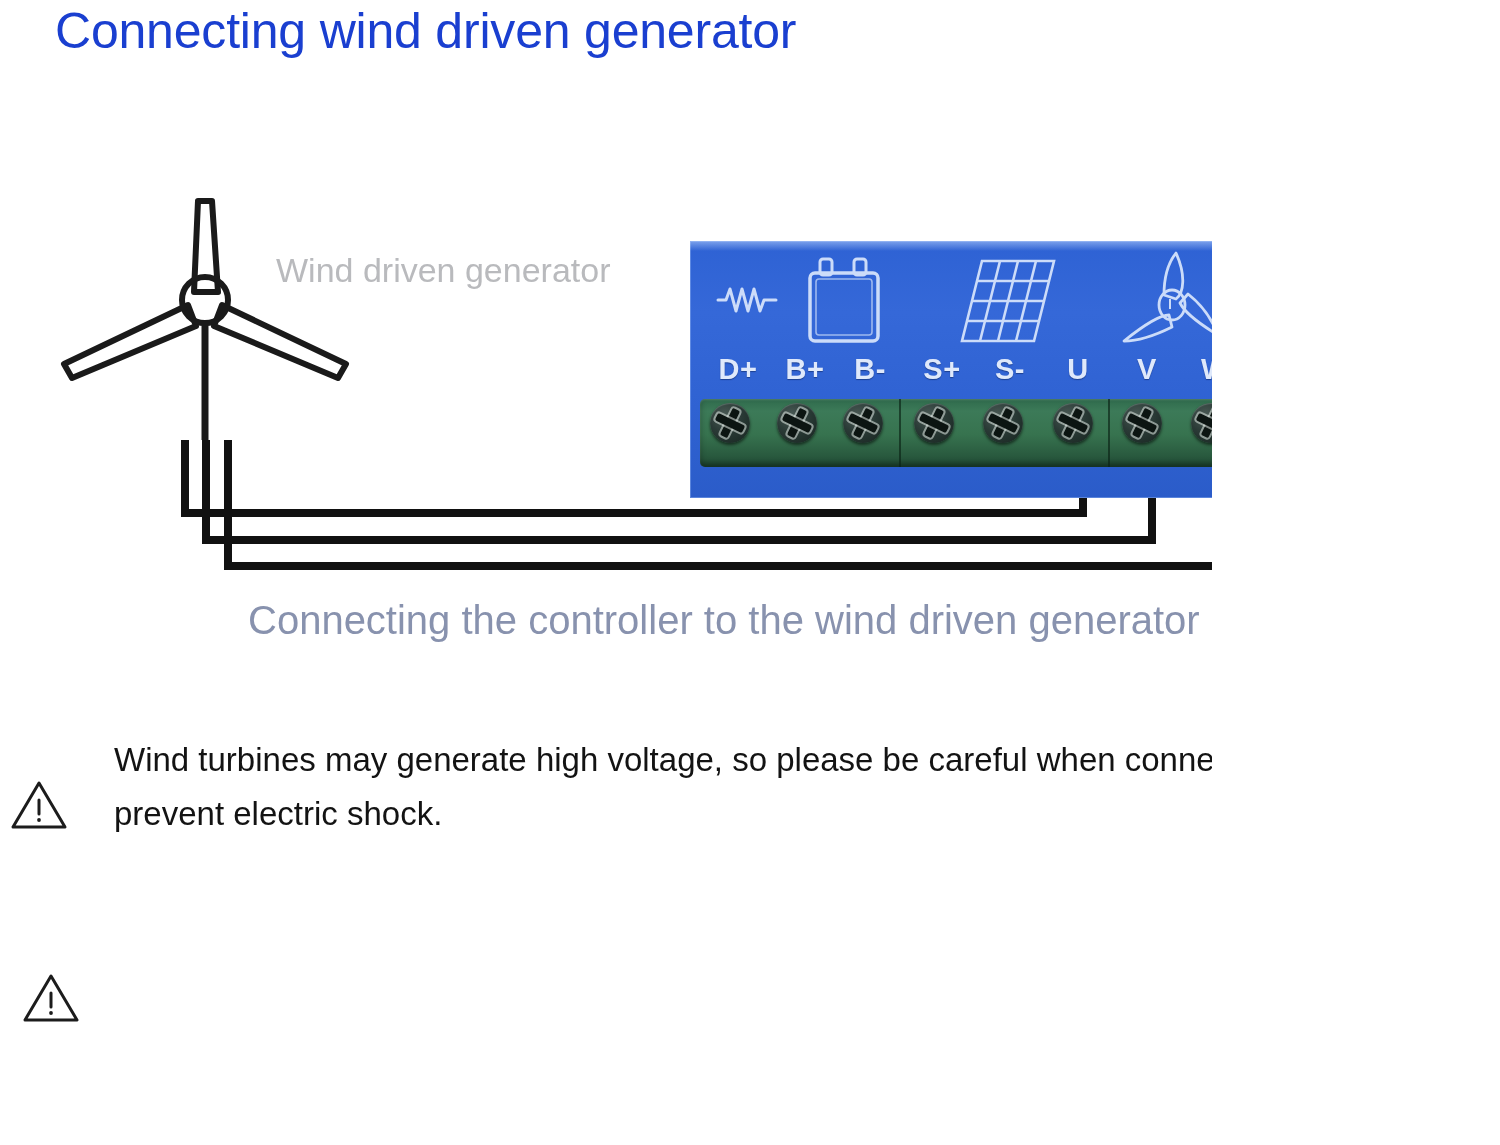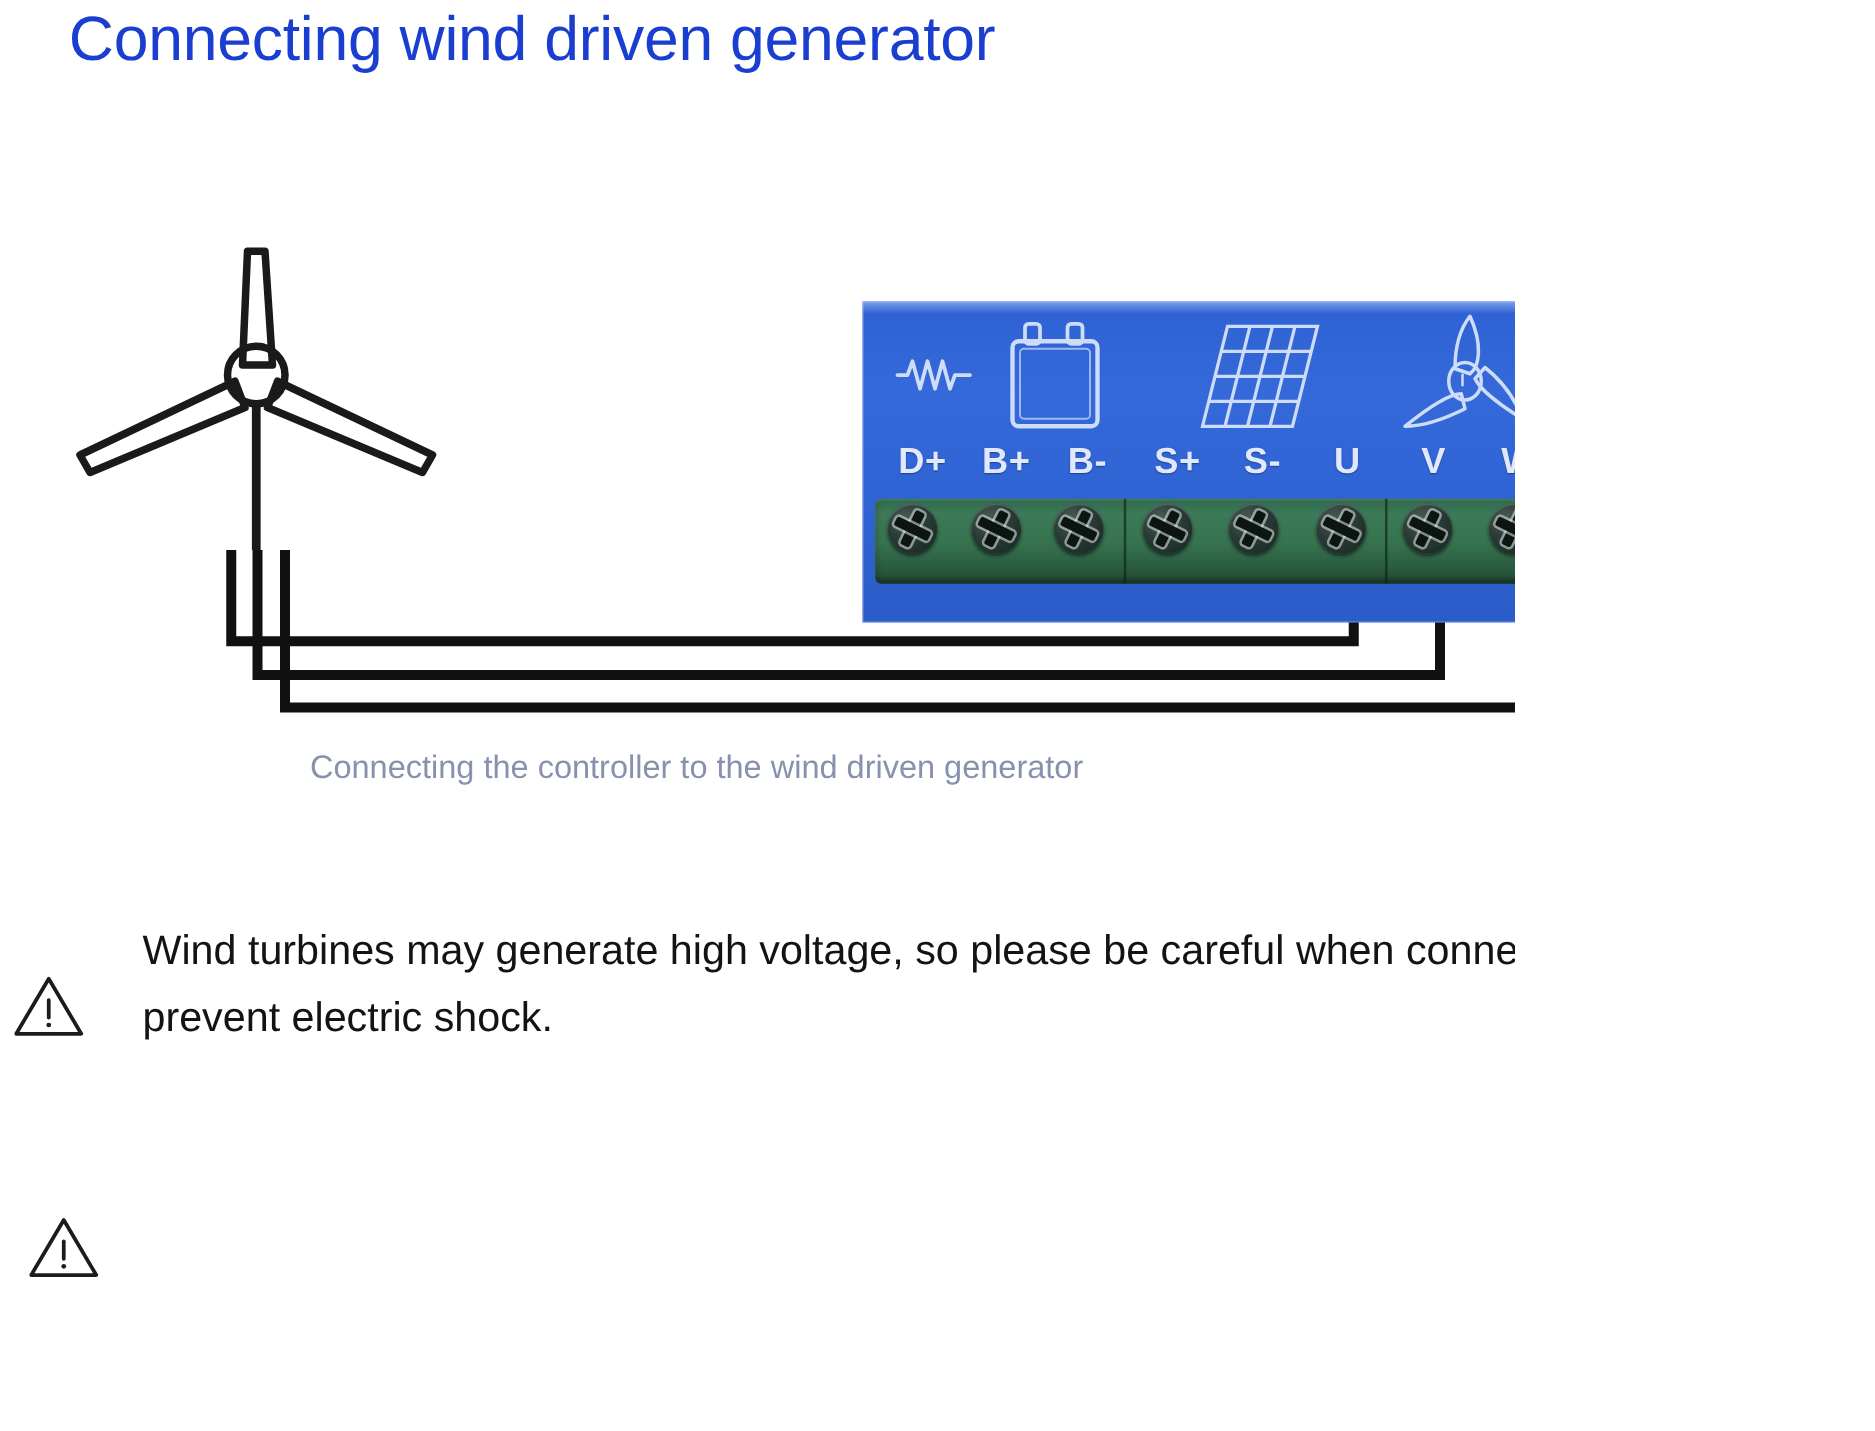--- a/index.html
+++ b/index.html
@@ -144,21 +144,21 @@
     width: 30px; height: 8px;
     transform: rotate(26deg);
     box-shadow: 0 0 0 2px rgba(225,235,230,0.55);
   }
 
   
   #diagram-caption {
     position: absolute;
     left: 248px;
     top: 598px;
-    font-size: 26px;
+    font-size: 40px;
     color: #8892ae;
     white-space: nowrap;
   }
 
   
   .note-block {
     position: absolute;
     display: flex;
     align-items: flex-start;
   }
@@ -204,20 +204,21 @@
       <path d="M 205 322 L 205 440" stroke-width="7"></path>
     </g>
 
     <g fill="none" stroke="#111111" stroke-width="8" stroke-linejoin="miter" stroke-linecap="butt">
       <path d="M 185 440 L 185 513 L 1083 513 L 1083 462"></path>
       <path d="M 206 440 L 206 540 L 1152 540 L 1152 462"></path>
       <path d="M 228 440 L 228 566 L 1222 566 L 1222 462"></path>
     </g>
   </svg>
 
+  <div id="turbine-label">Wind driven generator</div>
 
   <div id="controller-panel">
     <div id="panel-gloss"></div>
 
     <div class="panel-icon-row">
 
       <svg class="panel-icon" style="left:26px; top:34px;" width="62" height="34" viewBox="0 0 62 34">
         <path d="M2 17 L10 17 L14 6 L20 28 L26 6 L32 28 L38 6 L44 28 L48 17 L60 17" fill="none" stroke="#ccdcf9" stroke-width="3" stroke-linejoin="round" stroke-linecap="round"></path>
       </svg>
 

